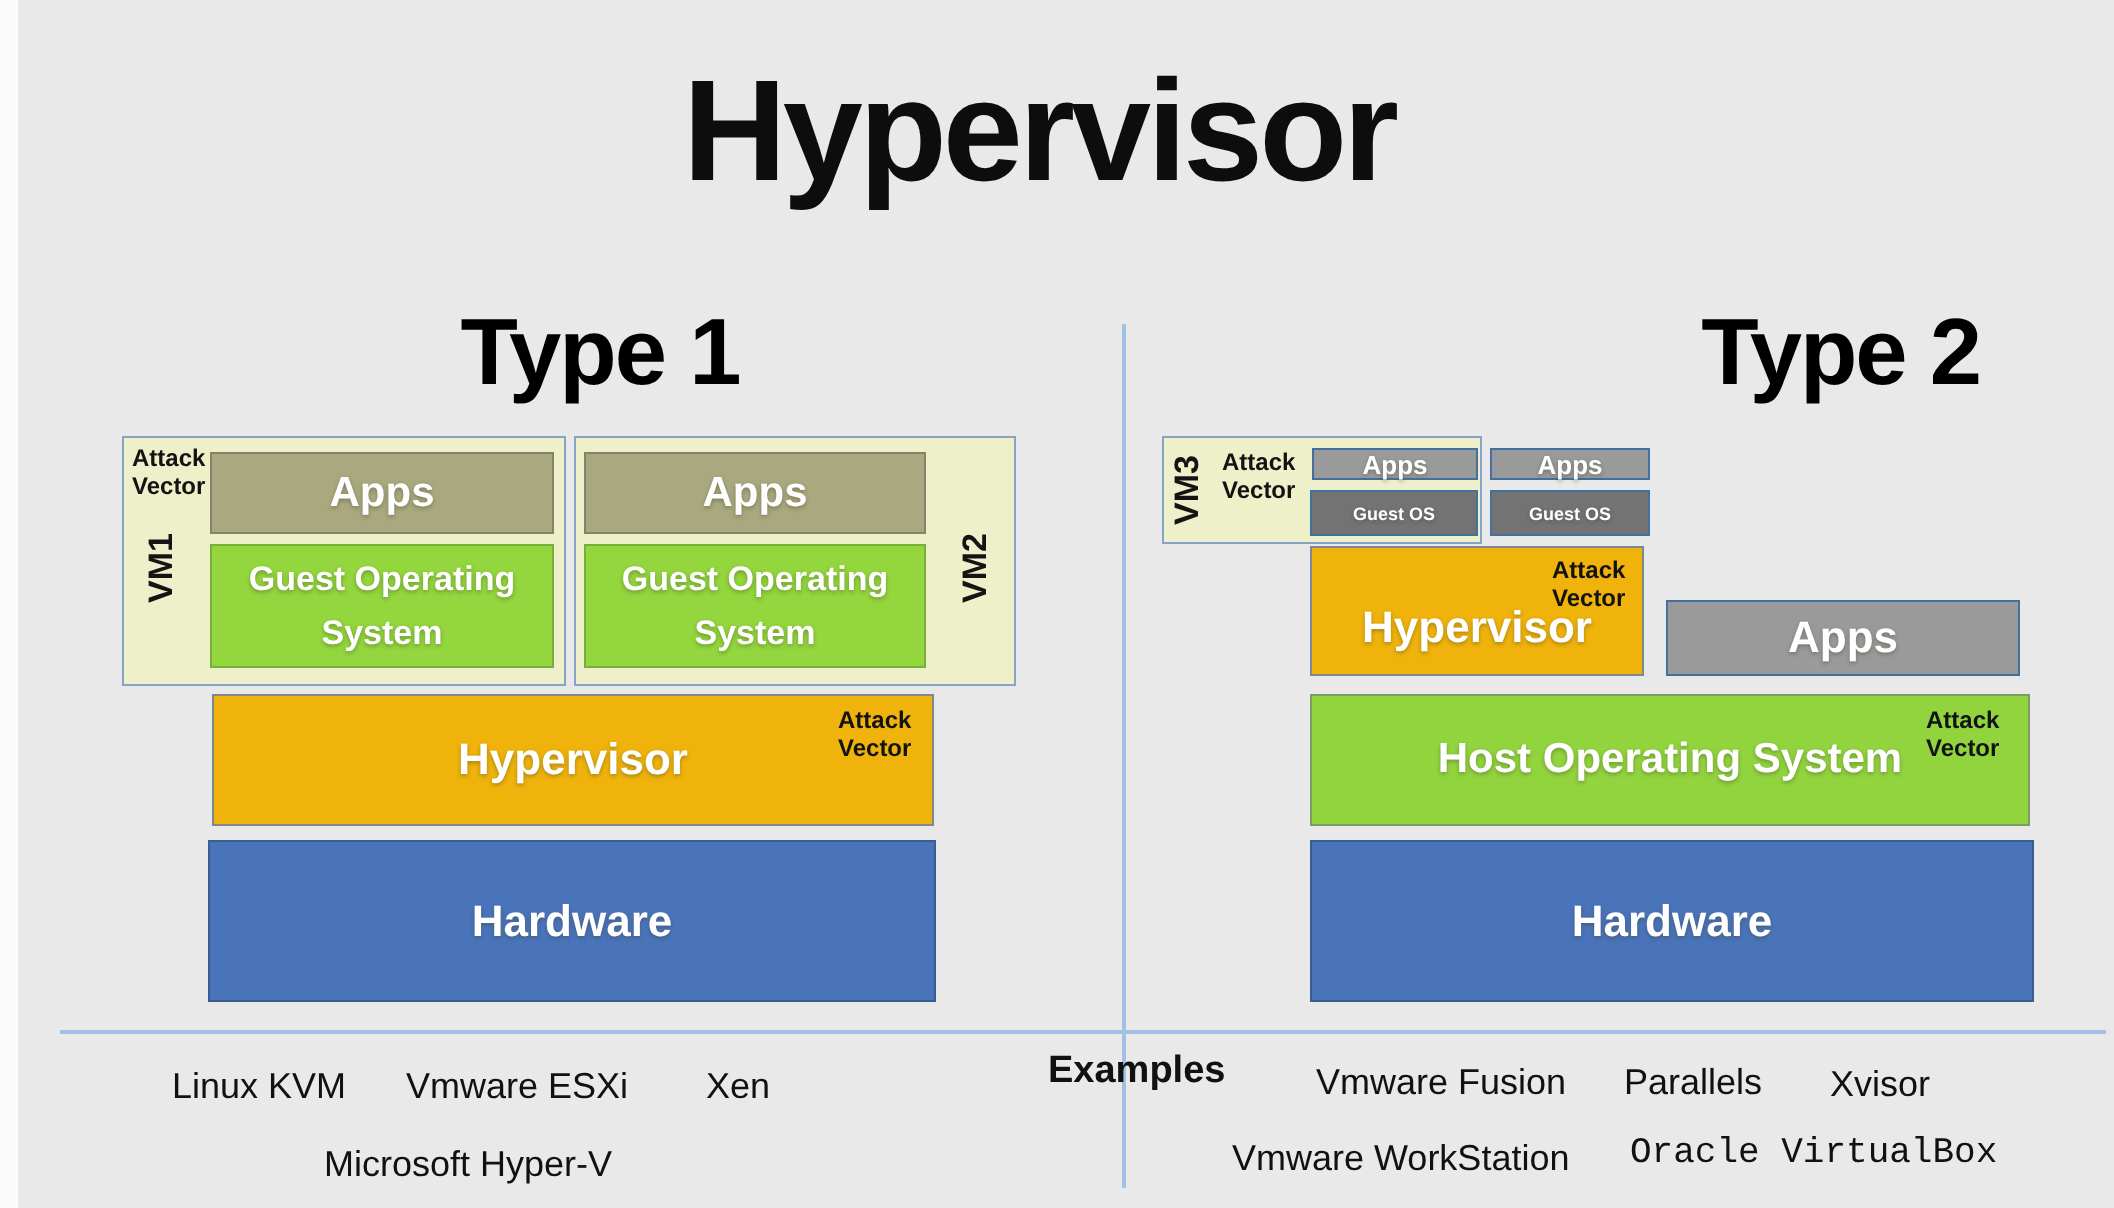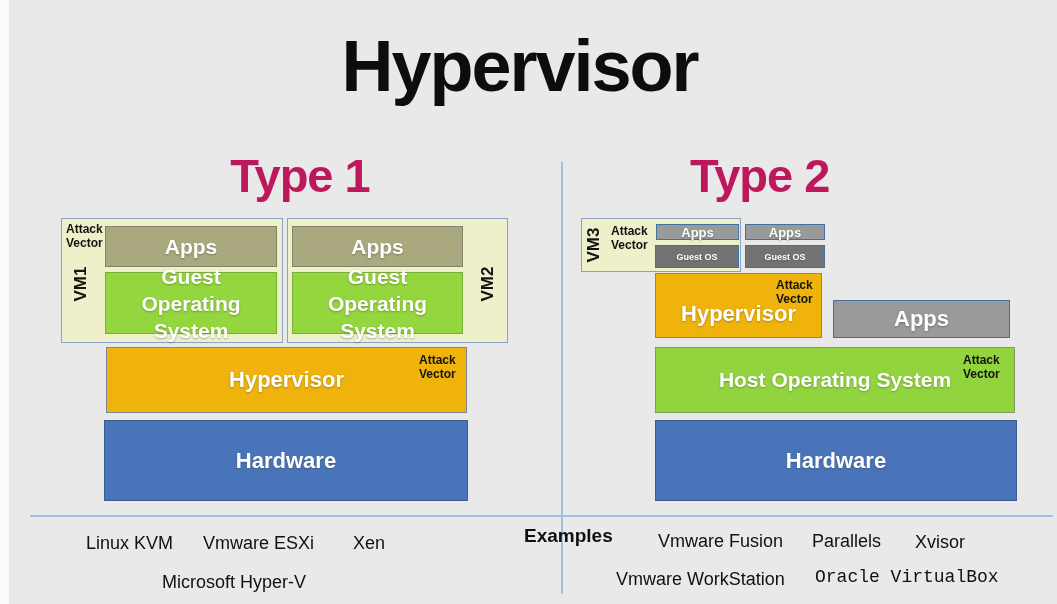--- a/index.html
+++ b/index.html
@@ -12,32 +12,32 @@
 
   .main-title {
     position:absolute; left:0; top:14px; width:1057px; height:104px;
     display:flex; align-items:center; justify-content:center;
     font-size:72px; font-weight:bold; letter-spacing:-2px; color:#0d0d0d;
     white-space:pre;
   }
   .main-title .red { color:#e41310; }
 
   .type-heading {
-    position:absolute; font-size:47px; font-weight:bold; color:#be185d;
+    position:absolute; font-size:47px; font-weight:bold; color:#000000;
     letter-spacing:-1px;
   }
   #t1-heading { left:150px; top:148px; width:300px; text-align:center; }
-  #t2-heading { left:690px; top:148px; width:300px; text-align:left; }
+  #t2-heading { left:690px; top:148px; width:300px; text-align:right; }
 
   .box { position:absolute; box-sizing:border-box; display:flex; align-items:center; justify-content:center; text-align:center; }
   .wlbl { color:#ffffff; font-weight:bold; text-shadow:0 1px 2px rgba(60,60,40,0.4); }
 
   .vm-pale { background:#eef0ca; border:1.6px solid #87a3c6; }
   .apps-khaki { background:#a9a87e; border:1.4px solid #83836b; font-size:21px; }
-  .guest-green { background:#93d63d; border:1.4px solid #79ae3c; font-size:21px; line-height:27px; }
+  .guest-green { background:#93d63d; border:1.4px solid #79ae3c; font-size:17px; line-height:27px; }
   .hyper-orange { background:#f0b30b; border:1.4px solid #7e8894; font-size:22px; }
   .hw-blue { background:#4a74ba; border:1.5px solid #3d5d92; font-size:22px; }
   .apps-gray { background:#9a9a9a; border:1.5px solid #41719c; }
   .guest-sm { background:#737373; border:1.4px solid #41719c; font-size:9px; }
   .host-green { background:#92d43e; border:1.4px solid #7e9a64; font-size:21px; }
 
   .av {
     position:absolute; width:46px; font-size:12px; line-height:13.5px;
     font-weight:bold; color:#131313; text-align:left; z-index:5;
   }

